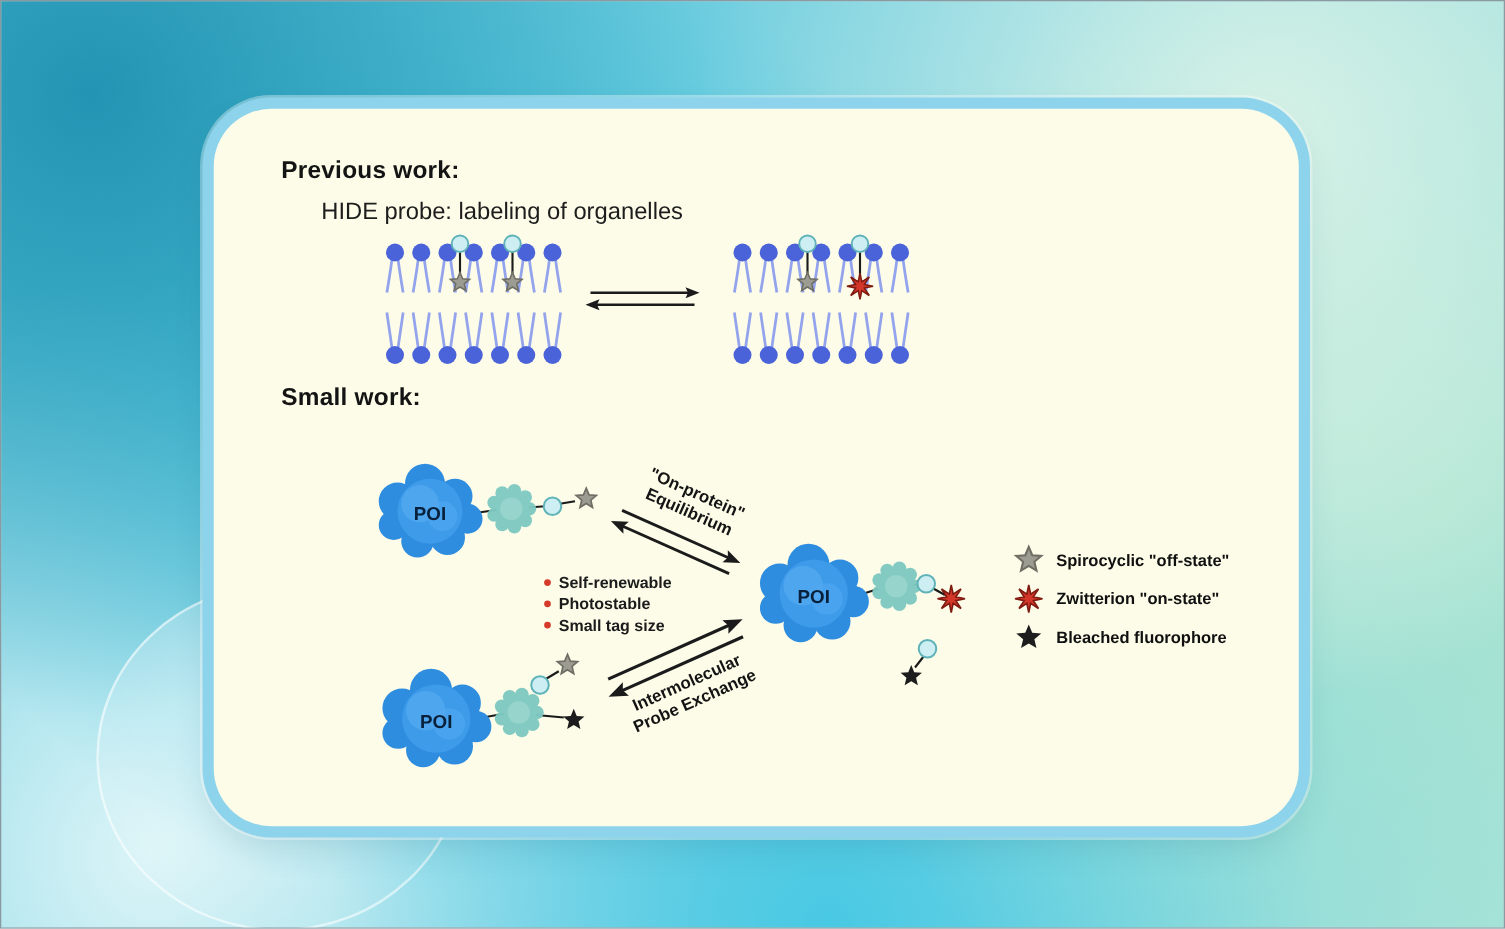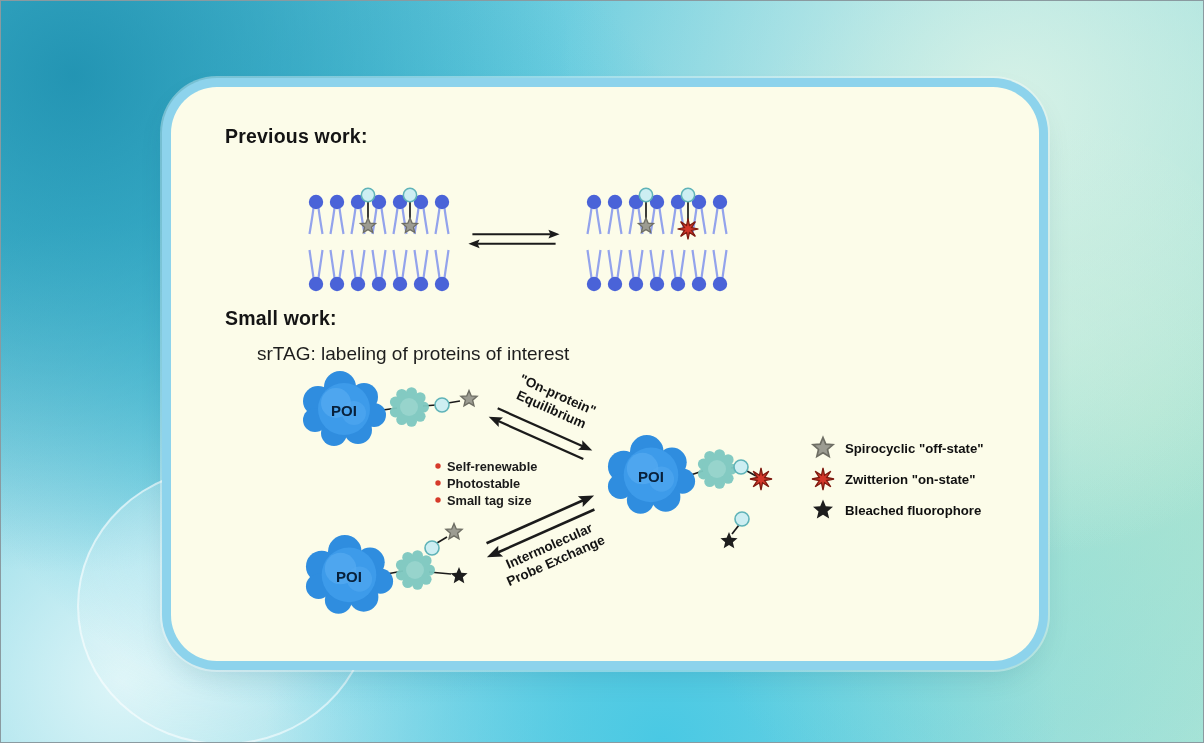--- a/index.html
+++ b/index.html
@@ -99,20 +99,21 @@
       </g>
     </defs>
   </svg>
 
   <div class="bubble"></div>
   <div class="blob2"></div>
 
   <div class="card">
 
     <div class="heading" style="left:54px;top:38px">Previous work:</div>
+    <div class="subtitle" style="left:86px;top:72px">HIDE probe: labeling of organelles</div>
 
     <svg class="fig" style="left:112px;top:98px" width="470" height="116" viewBox="0 0 470 116">
       <g transform="translate(25,4)">
         <use href="#lip-top" x="8"></use>
           <use href="#lip-top" x="29"></use>
           <use href="#lip-top" x="50"></use>
           <use href="#lip-top" x="71"></use>
           <use href="#lip-top" x="92"></use>
           <use href="#lip-top" x="113"></use>
           <use href="#lip-top" x="134"></use>
@@ -157,21 +158,20 @@
         </g>
         <g>
           <path class="conn" d="M102,12 L102,32"></path>
           <use href="#probe-head" transform="translate(102,6) scale(0.95)"></use>
           <use href="#burst8" transform="translate(102,40) scale(0.95)" fill="#d4372a" stroke="#7f1b10" stroke-width="1.3"></use>
         </g>
       </g>
     </svg>
 
     <div class="heading" style="left:54px;top:220px">Small  work:</div>
-    <div class="subtitle" style="left:86px;top:256px">srTAG: labeling of  proteins of interest</div>
 
     <svg class="fig" style="left:20px;top:274px" width="830" height="296" viewBox="0 0 830 296">
 
       <g>
         <path class="conn" d="M185,50 L206,47"></path>
         <path class="conn" d="M232,45 L245,44"></path>
         <path class="conn" d="M257,42 L269,40"></path>
         <use href="#poi-blob" transform="translate(153,50)"></use>
         <text class="poi" x="153" y="55">POI</text>
         <use href="#tag-fuzzy" transform="translate(218,46)"></use>

